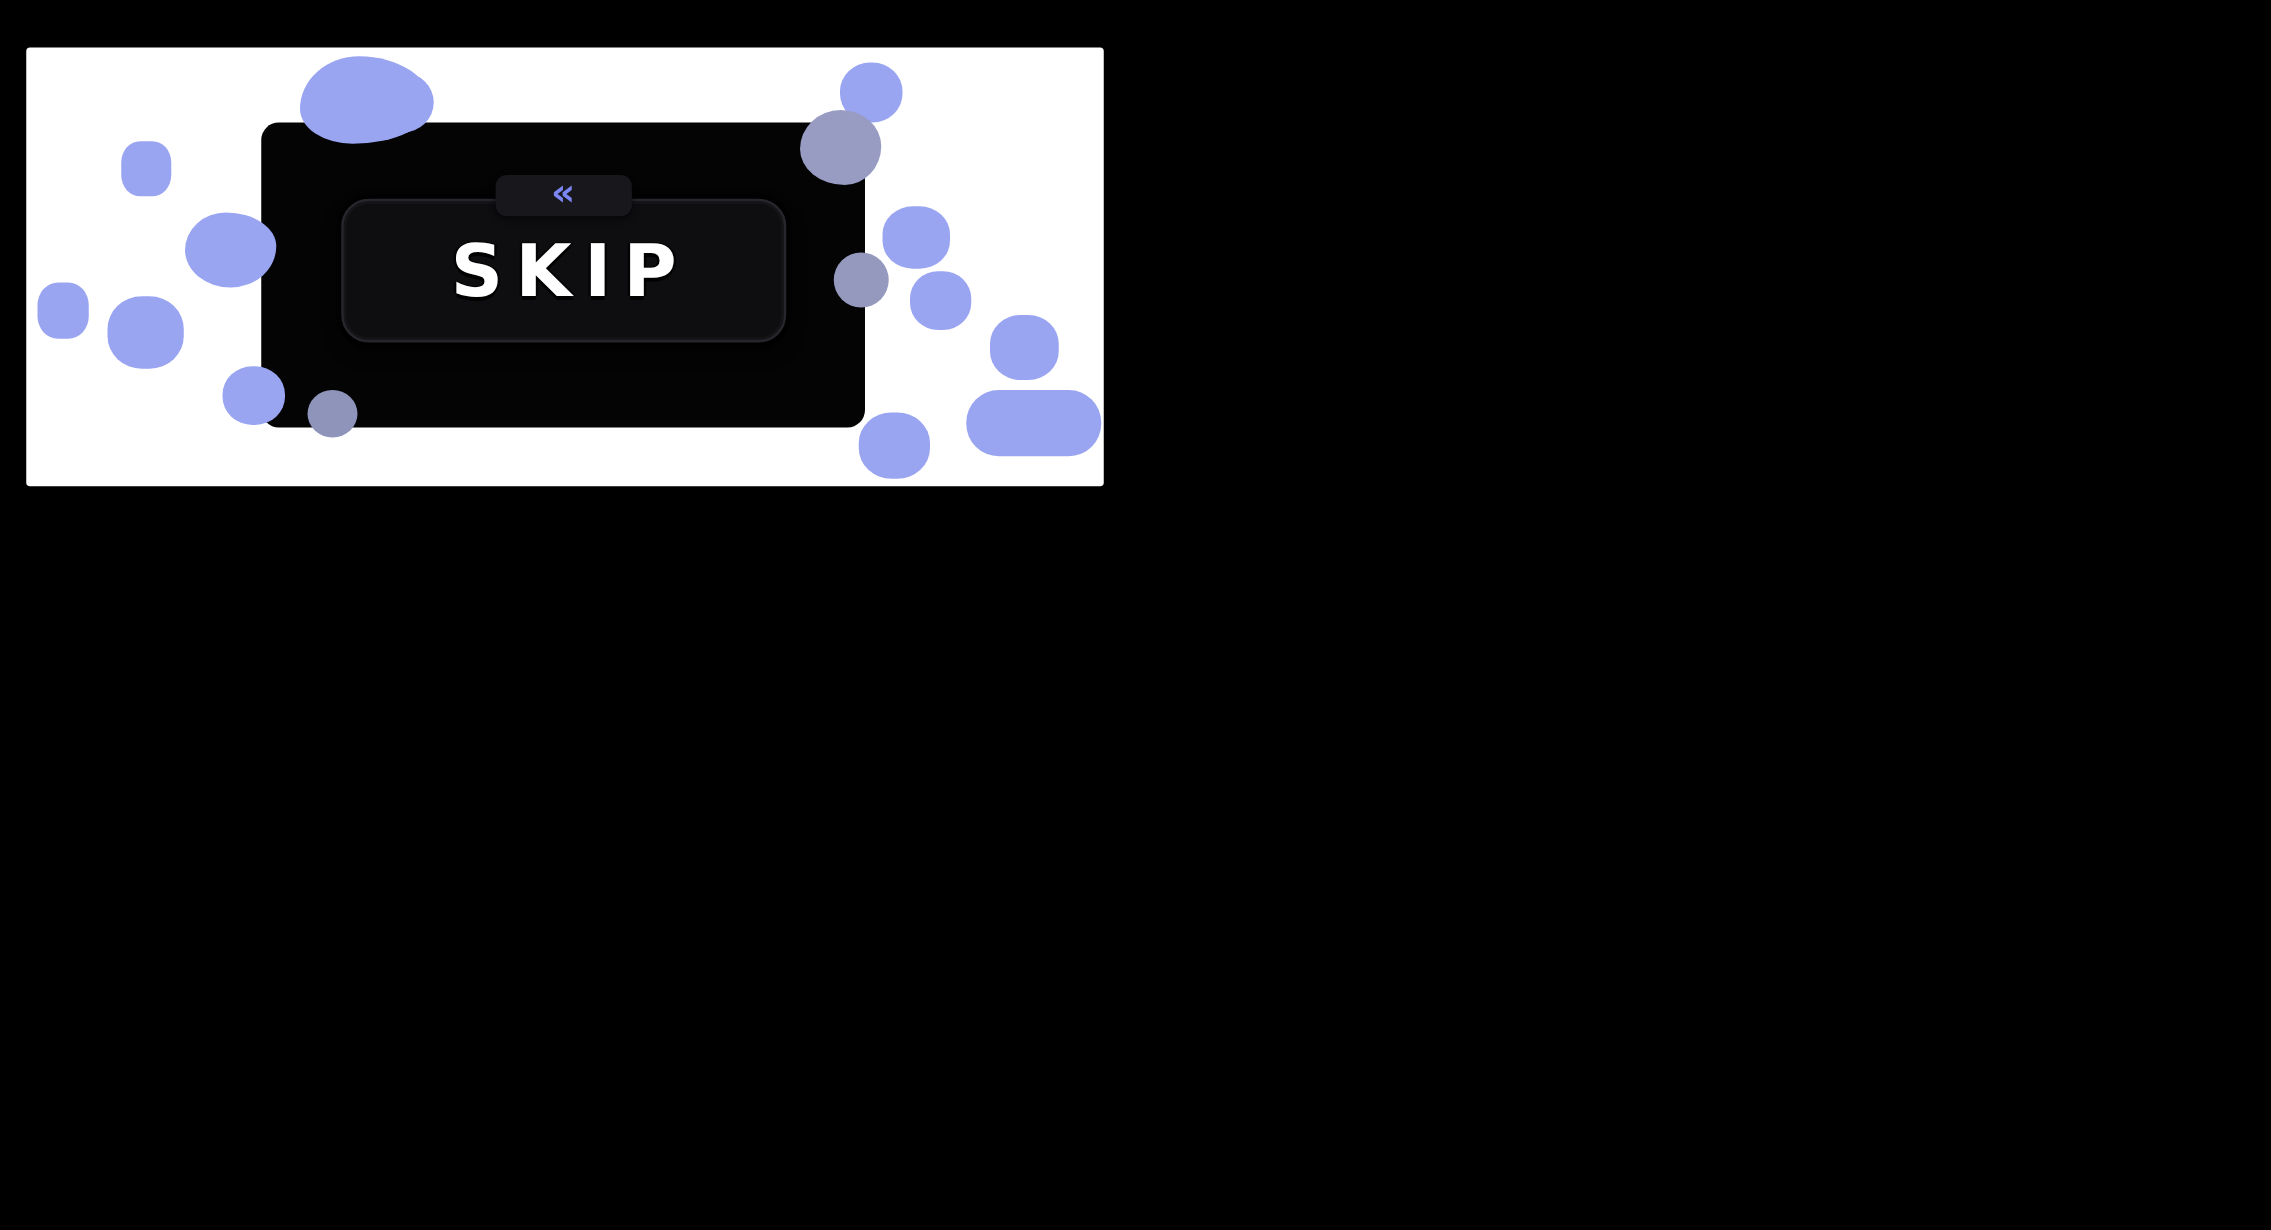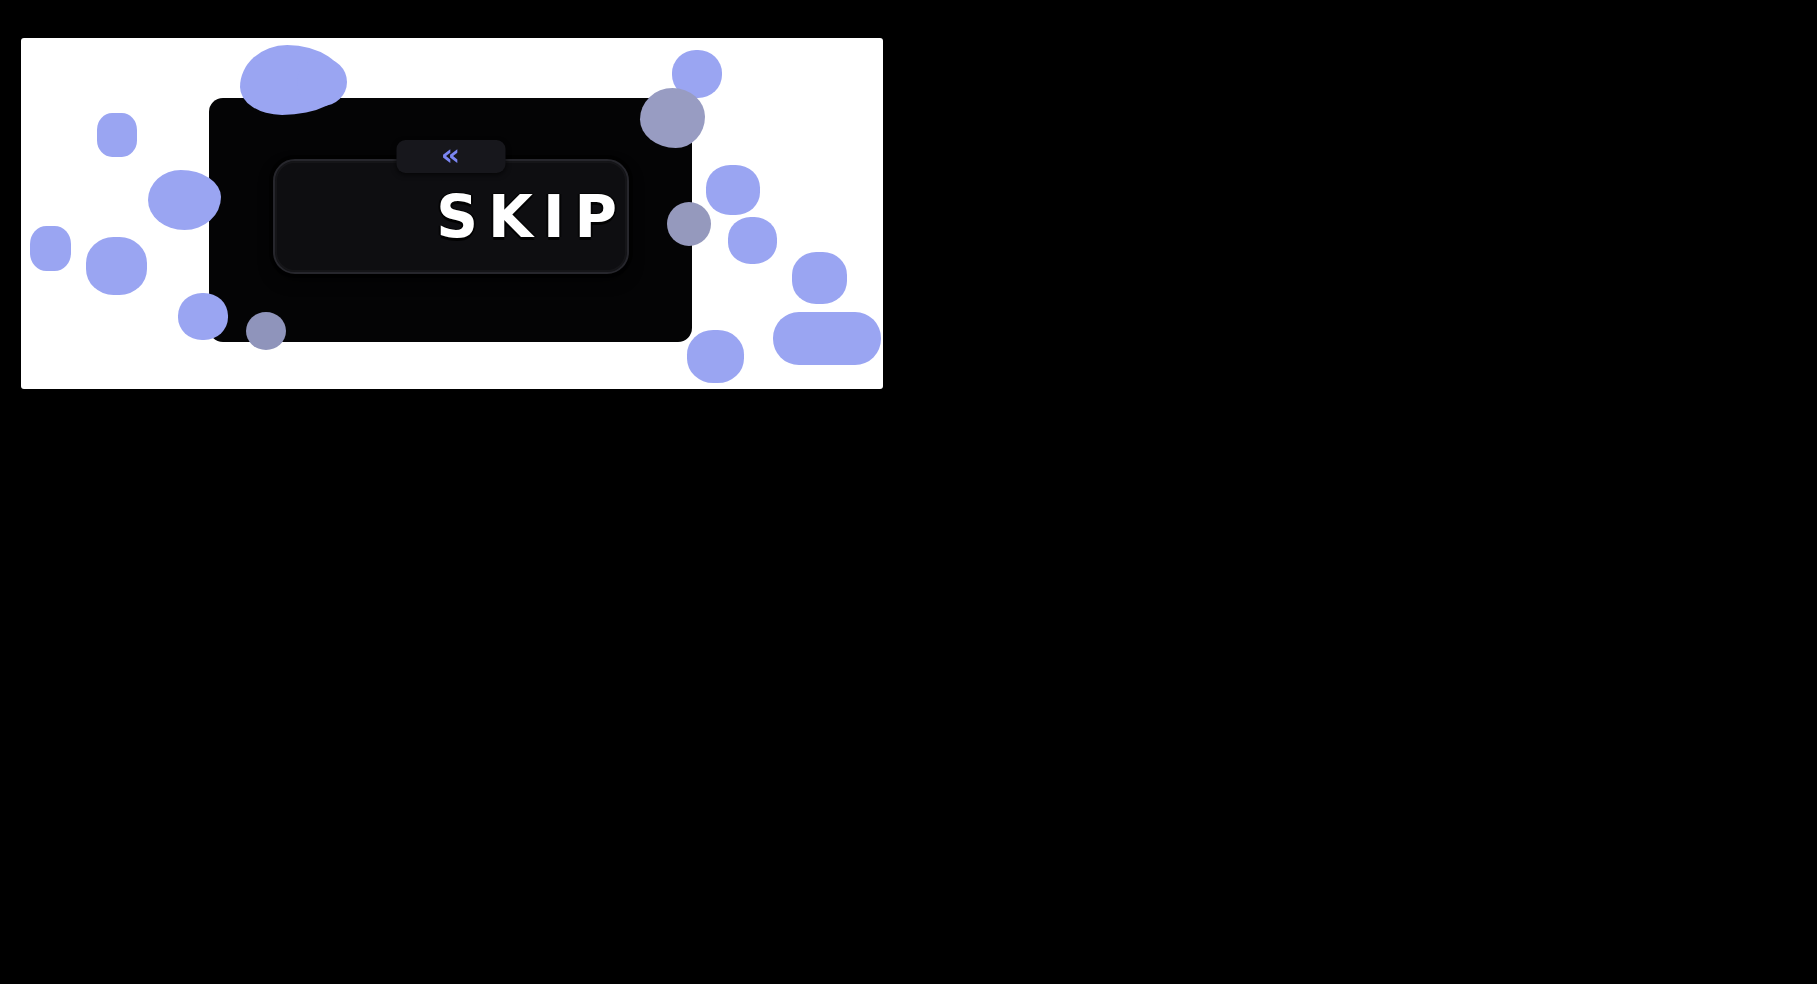--- a/index.html
+++ b/index.html
@@ -41,21 +41,21 @@
     left: 64px;
     top: 61px;
     width: 356px;
     height: 115px;
     background: #0e0e11;
     border: 2px solid #26262c;
     border-radius: 22px;
     box-shadow: 0 0 0 4px rgba(0,0,0,0.65), 0 7px 14px rgba(0,0,0,0.55), inset 0 0 0 2px rgba(255,255,255,0.03);
     display: flex;
     align-items: center;
-    justify-content: flex-end;
+    justify-content: center;
     cursor: pointer;
     padding: 0;
   }
   .skip-btn span {
     font-family: "DejaVu Sans", sans-serif;
     font-size: 58px;
     font-weight: bold;
     letter-spacing: 10px;
     color: #ffffff;
     text-indent: 10px;

